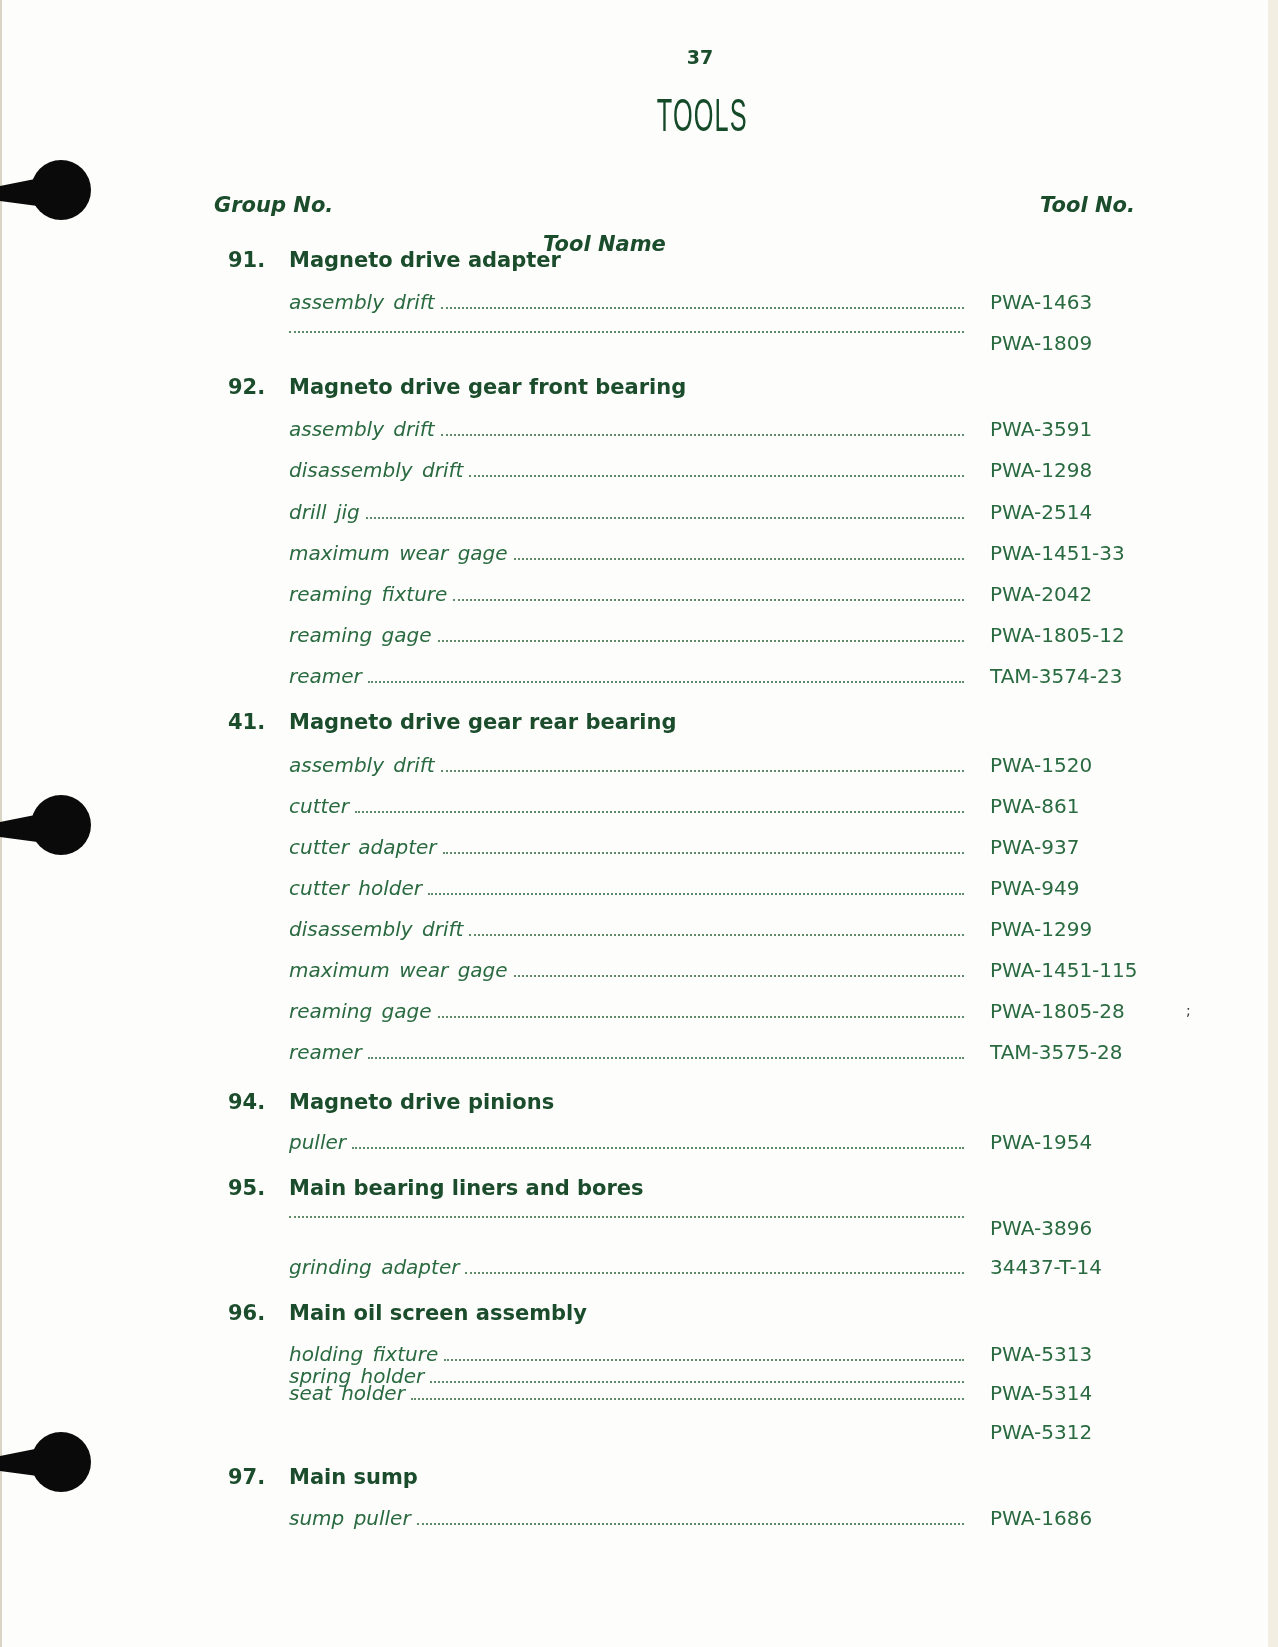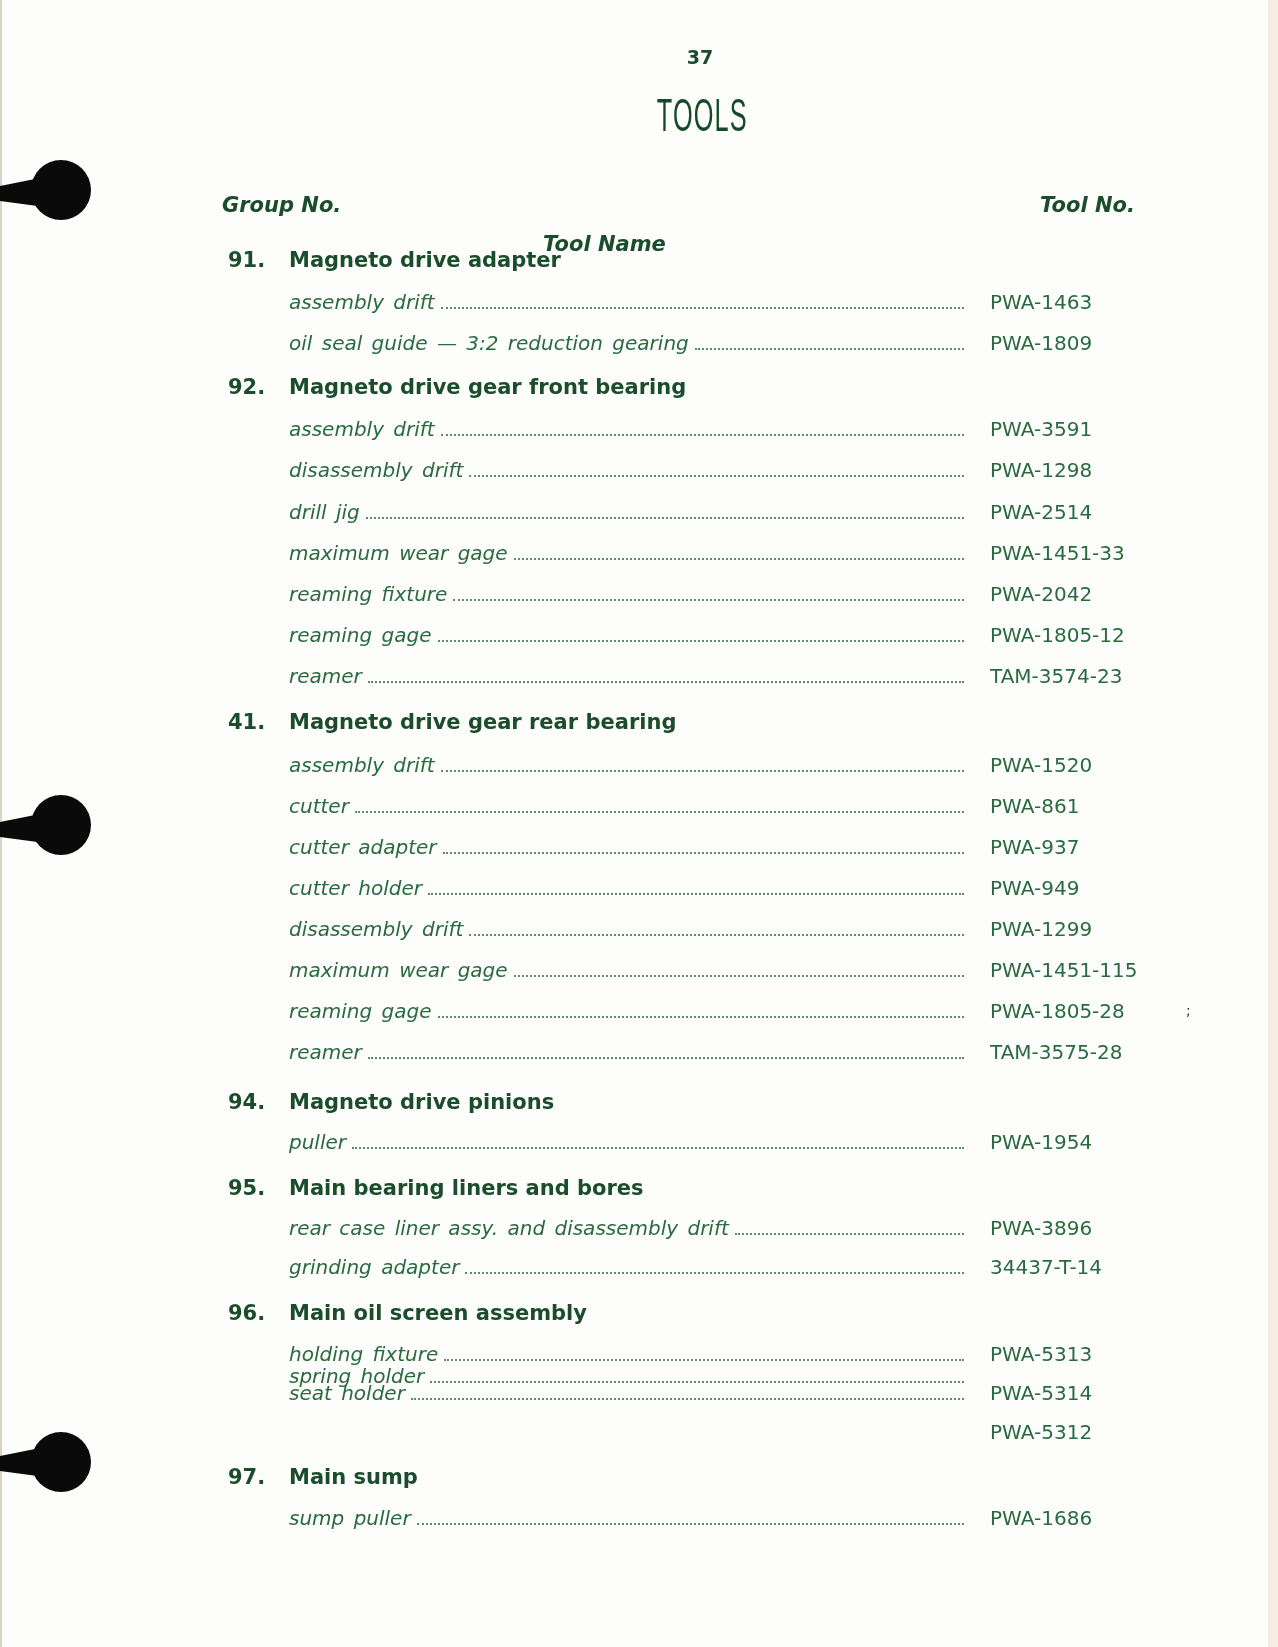--- a/index.html
+++ b/index.html
@@ -14,21 +14,21 @@
   .hole { position:absolute; left:31px; width:60px; height:60px; border-radius:50%; background:#0a0a0a; }
   .hole-stem { position:absolute; left:0; width:45px; height:30px; background:#0a0a0a;
     clip-path: polygon(0 30%, 100% 0, 100% 100%, 0 80%); }
 
   .page-num { position:absolute; top:46px; left:0; width:1400px; text-align:center;
     font-size:19px; font-weight:bold; color:#1b4d2c; }
   .page-title { position:absolute; top:88px; left:0; width:1405px; text-align:center;
     font-family:"Liberation Sans", sans-serif; font-size:46px; color:#154a29;
     transform:scaleX(0.55); transform-origin:702px 0; letter-spacing:2px; }
   .col-h { position:absolute; top:193px; font-size:21px; font-weight:bold; font-style:italic; color:#1b4d2c; }
-  .col-h.group { left:222px;text-align:center; }
+  .col-h.group { left:214px;text-align:center; }
   .col-h.name { left:543px;margin-top:39px; }
   .col-h.no { left:1040px; }
 
   .list { position:absolute; left:0; top:0; width:1278px; }
   .grp-num { position:absolute; left:228px; font-size:21px; font-weight:bold; color:#1b4d2c; }
   .grp-title { position:absolute; left:289px; font-size:21px; font-weight:bold; color:#1b4d2c; }
   .item { position:absolute; left:289px; width:675px; display:flex; align-items:baseline;
     font-size:20px; color:#2a6a40; }
   .item .name { white-space:nowrap; padding-right:6px; word-spacing:3px;font-style:italic; }
   .item .dots { flex:1; border-bottom:2px dotted #5c8a6a; height:0; margin-bottom:4px; }
@@ -58,21 +58,20 @@
 <div class="list">
 
   <div class="grp-num" style="top:248px">91.</div>
   <div class="grp-title" style="top:248px">Magneto drive adapter</div>
   <div class="item" style="top:290px">
       <span class="name">assembly drift</span>
       <span class="dots"></span>
     </div>
   <div class="tool-no" style="top:290px">PWA-1463</div>
   <div class="item" style="top:331px">
-      <span class="name">oil seal guide — 3:2 reduction gearing</span>
       <span class="dots"></span>
     </div>
   <div class="tool-no" style="top:331px">PWA-1809</div>
 
   <div class="grp-num" style="top:375px">92.</div>
   <div class="grp-title" style="top:375px">Magneto drive gear front bearing</div>
   <div class="item" style="top:417px">
       <span class="name">assembly drift</span>
       <span class="dots"></span>
     </div>
@@ -155,21 +154,20 @@
   <div class="grp-title" style="top:1090px">Magneto drive pinions</div>
   <div class="item" style="top:1130px">
       <span class="name">puller</span>
       <span class="dots"></span>
     </div>
   <div class="tool-no" style="top:1130px">PWA-1954</div>
 
   <div class="grp-num" style="top:1176px">95.</div>
   <div class="grp-title" style="top:1176px">Main bearing liners and bores</div>
   <div class="item" style="top:1216px">
-      <span class="name">rear case liner assy. and disassembly drift</span>
       <span class="dots"></span>
     </div>
   <div class="tool-no" style="top:1216px">PWA-3896</div>
   <div class="item" style="top:1255px">
       <span class="name">grinding adapter</span>
       <span class="dots"></span>
     </div>
   <div class="tool-no" style="top:1255px">34437-T-14</div>
 
   <div class="grp-num" style="top:1301px">96.</div>

